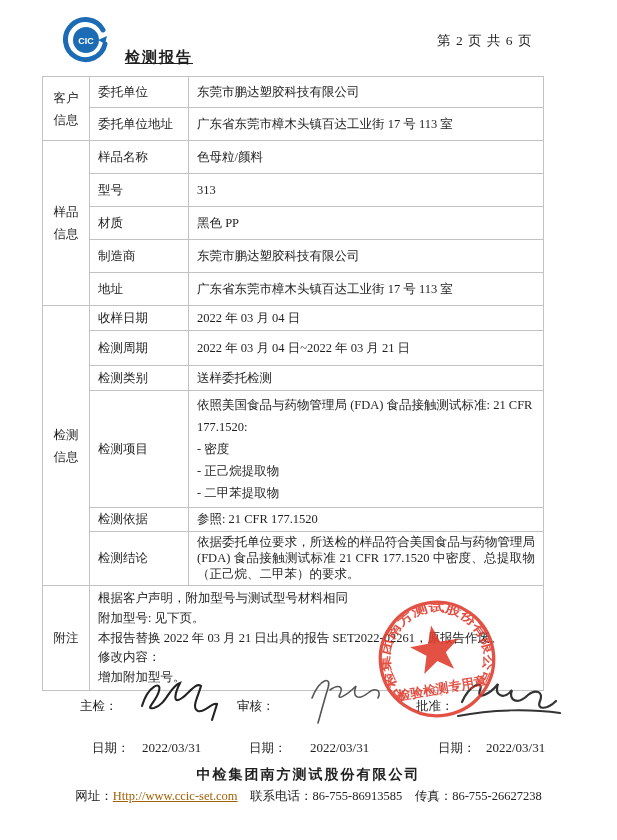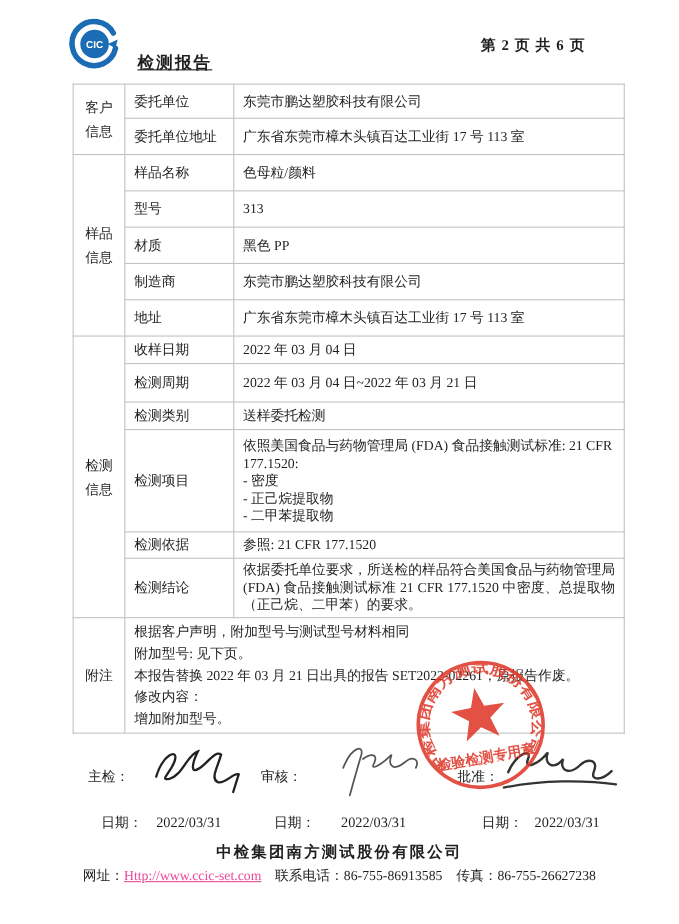--- a/index.html
+++ b/index.html
@@ -4,52 +4,52 @@
 <style>
   html,body{margin:0;padding:0;background:#ffffff;}
   .page{
     position:relative;width:617px;height:840px;background:#ffffff;overflow:hidden;
     font-family:"Liberation Serif","DejaVu Serif",serif;color:#1f1f1f;
   }
   
   .hdr-logo{position:absolute;left:62px;top:16px;width:48px;height:48px;}
   .hdr-title{position:absolute;left:125px;top:48px;font-size:15px;font-weight:bold;letter-spacing:2px;text-decoration:underline;}
   .hdr-no{position:absolute;left:226px;top:32px;font-size:13.5px;font-weight:bold;}
-  .hdr-page{position:absolute;left:437px;top:32px;font-size:13.5px;font-weight:bold;letter-spacing:1px;}
+  .hdr-page{position:absolute;left:437px;top:32px;font-size:13.5px;font-weight:normal;letter-spacing:1px;}
   
   table.report{
-    position:absolute;left:66px;top:76px;width:501px;
+    position:absolute;left:42px;top:76px;width:501px;
     border-collapse:collapse;table-layout:fixed;border-radius:24px;
   }
   table.report td{
     border:1.6px solid #c2c2c2;font-size:12.5px;vertical-align:middle;
     padding:3px 8px;overflow:hidden;
   }
   td.sec{
     text-align:center;white-space:pre-line;line-height:22px;padding:3px 2px;
   }
   td.fld{padding-left:9px;}
   td.val{padding-left:11px;}
   .pre{white-space:pre-line;}
-  td.items{line-height:16px;padding-top:5px;padding-bottom:5px;}
+  td.items{line-height:22px;padding-top:5px;padding-bottom:5px;}
   td.concl{line-height:15.8px;font-size:12.2px;padding-top:4px;padding-bottom:4px;text-align:justify;}
   td.note{line-height:19.6px;padding-top:4px;padding-bottom:4px;vertical-align:top;}
   
   .sig-area{position:absolute;left:58px;top:660px;width:501px;height:100px;font-size:12.5px;z-index:2;}
   .sig-role{position:absolute;top:38px;}
   .sig-date-label{position:absolute;top:80px;margin-left:12px;}
   .sig-date{position:absolute;top:80px;font-size:13px;}
   .sig-svg{position:absolute;}
   
   .stamp{position:absolute;left:370px;top:592px;width:134px;height:134px;z-index:5;opacity:0.88;pointer-events:none;}
   
   .footer{position:absolute;left:0;top:766px;width:617px;text-align:center;}
   .f-company{font-size:14px;font-weight:bold;letter-spacing:2px;}
   .f-line{font-size:12.5px;margin-top:4px;}
-  .f-url{color:#ec4899;text-decoration:underline;}
+  .f-url{color:#a16207;text-decoration:underline;}
 </style>
 </head>
 <body>
 
 <div class="page">
 
   <svg class="hdr-logo" viewBox="0 0 48 48">
     <path d="M41 14 A20 20 0 1 0 43 28" fill="none" stroke="#1c6cb5" stroke-width="5" stroke-linecap="round"></path>
     <path d="M43 28 L36 24 L45 20 Z" fill="#1c6cb5"></path>
     <circle cx="24" cy="24" r="13" fill="#1c6cb5"></circle>

